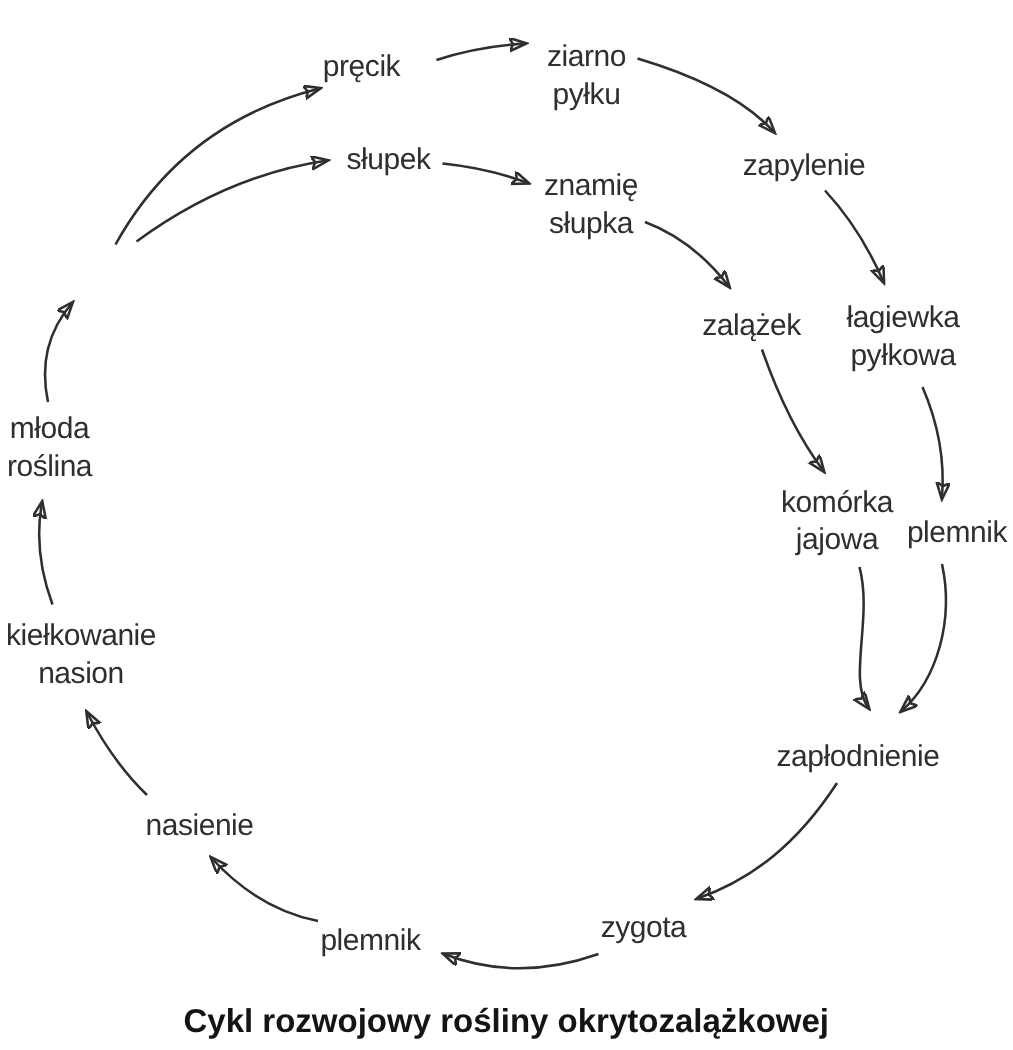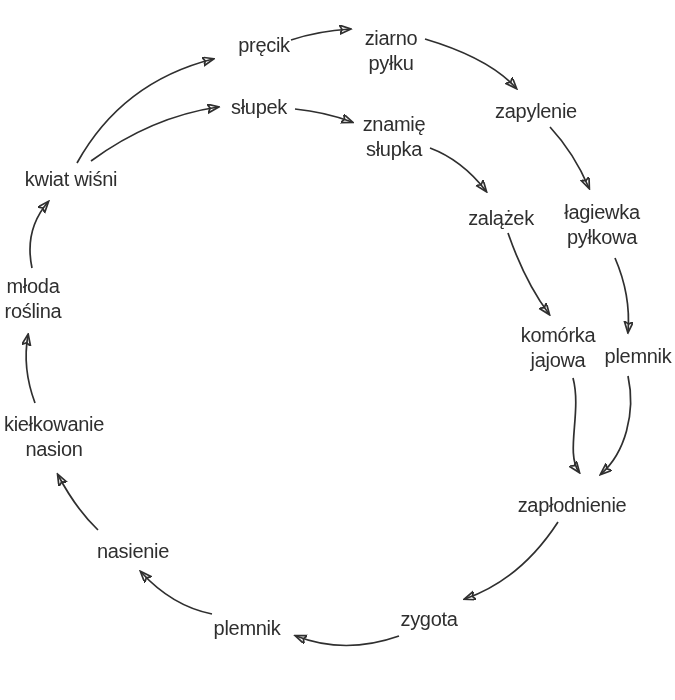--- a/index.html
+++ b/index.html
@@ -16,21 +16,21 @@
     position:absolute;
     transform:translate(-50%,-50%);
     font-size:20px;line-height:25px;
     letter-spacing:-0.3px;
     color:#2f2f2f;
     text-align:center;
     white-space:pre-line;
   }
   
   .n-kwiat        {left:71px;  top:179px;}
-  .n-precik       {left:264px; top:45px;text-align:center;}
+  .n-precik       {left:241px; top:45px;text-align:center;}
   .n-ziarno       {left:391px; top:51px;}
   .n-slupek       {left:259px; top:107px;}
   .n-znamie       {left:394px; top:137px;}
   .n-zapylenie    {left:536px; top:111px;}
   .n-zalazek      {left:501px; top:218px;}
   .n-lagiewka     {left:602px; top:225px;}
   .n-komorka      {left:558px; top:348px;}
   .n-plemnik      {left:638px; top:356px;}
   .n-zaplodnienie {left:572px; top:505px;}
   .n-zygota       {left:429px; top:619px;}
@@ -68,21 +68,20 @@
     <path marker-end="url(#ah)" d="M 573,378 C 582,412 565,453 579,472"></path>
     <path marker-end="url(#ah)" d="M 628,376 C 636,413 625,453 601,474"></path>
     <path marker-end="url(#ah)" d="M 558,522 C 532,562 502,586 465,599"></path>
     <path marker-end="url(#ah)" d="M 399,636 Q 345,655 296,636"></path>
     <path marker-end="url(#ah)" d="M 212,614 Q 172,606 141,572"></path>
     <path marker-end="url(#ah)" d="M 98,530 Q 76,509 58,475"></path>
     <path marker-end="url(#ah)" d="M 35,403 Q 22,368 28,335"></path>
     <path marker-end="url(#ah)" d="M 32,268 Q 24,230 48,202"></path>
   </svg>
 
-  <div class="node n-kwiat">kwiat wiśni</div>
   <div class="node n-precik">pręcik</div>
   <div class="node n-ziarno">ziarno
 pyłku</div>
   <div class="node n-slupek">słupek</div>
   <div class="node n-znamie">znamię
 słupka</div>
   <div class="node n-zapylenie">zapylenie</div>
   <div class="node n-zalazek">zalążek</div>
   <div class="node n-lagiewka">łagiewka
 pyłkowa</div>
@@ -91,14 +90,15 @@
   <div class="node n-plemnik">plemnik</div>
   <div class="node n-zaplodnienie">zapłodnienie</div>
   <div class="node n-zygota">zygota</div>
   <div class="node n-zarodek">plemnik</div>
   <div class="node n-nasienie">nasienie</div>
   <div class="node n-kielkowanie">kiełkowanie
 nasion</div>
   <div class="node n-mloda">młoda
 roślina</div>
 
+  <div class="caption">Cykl rozwojowy rośliny okrytozalążkowej</div>
 
 </div>
 
 </body></html>

